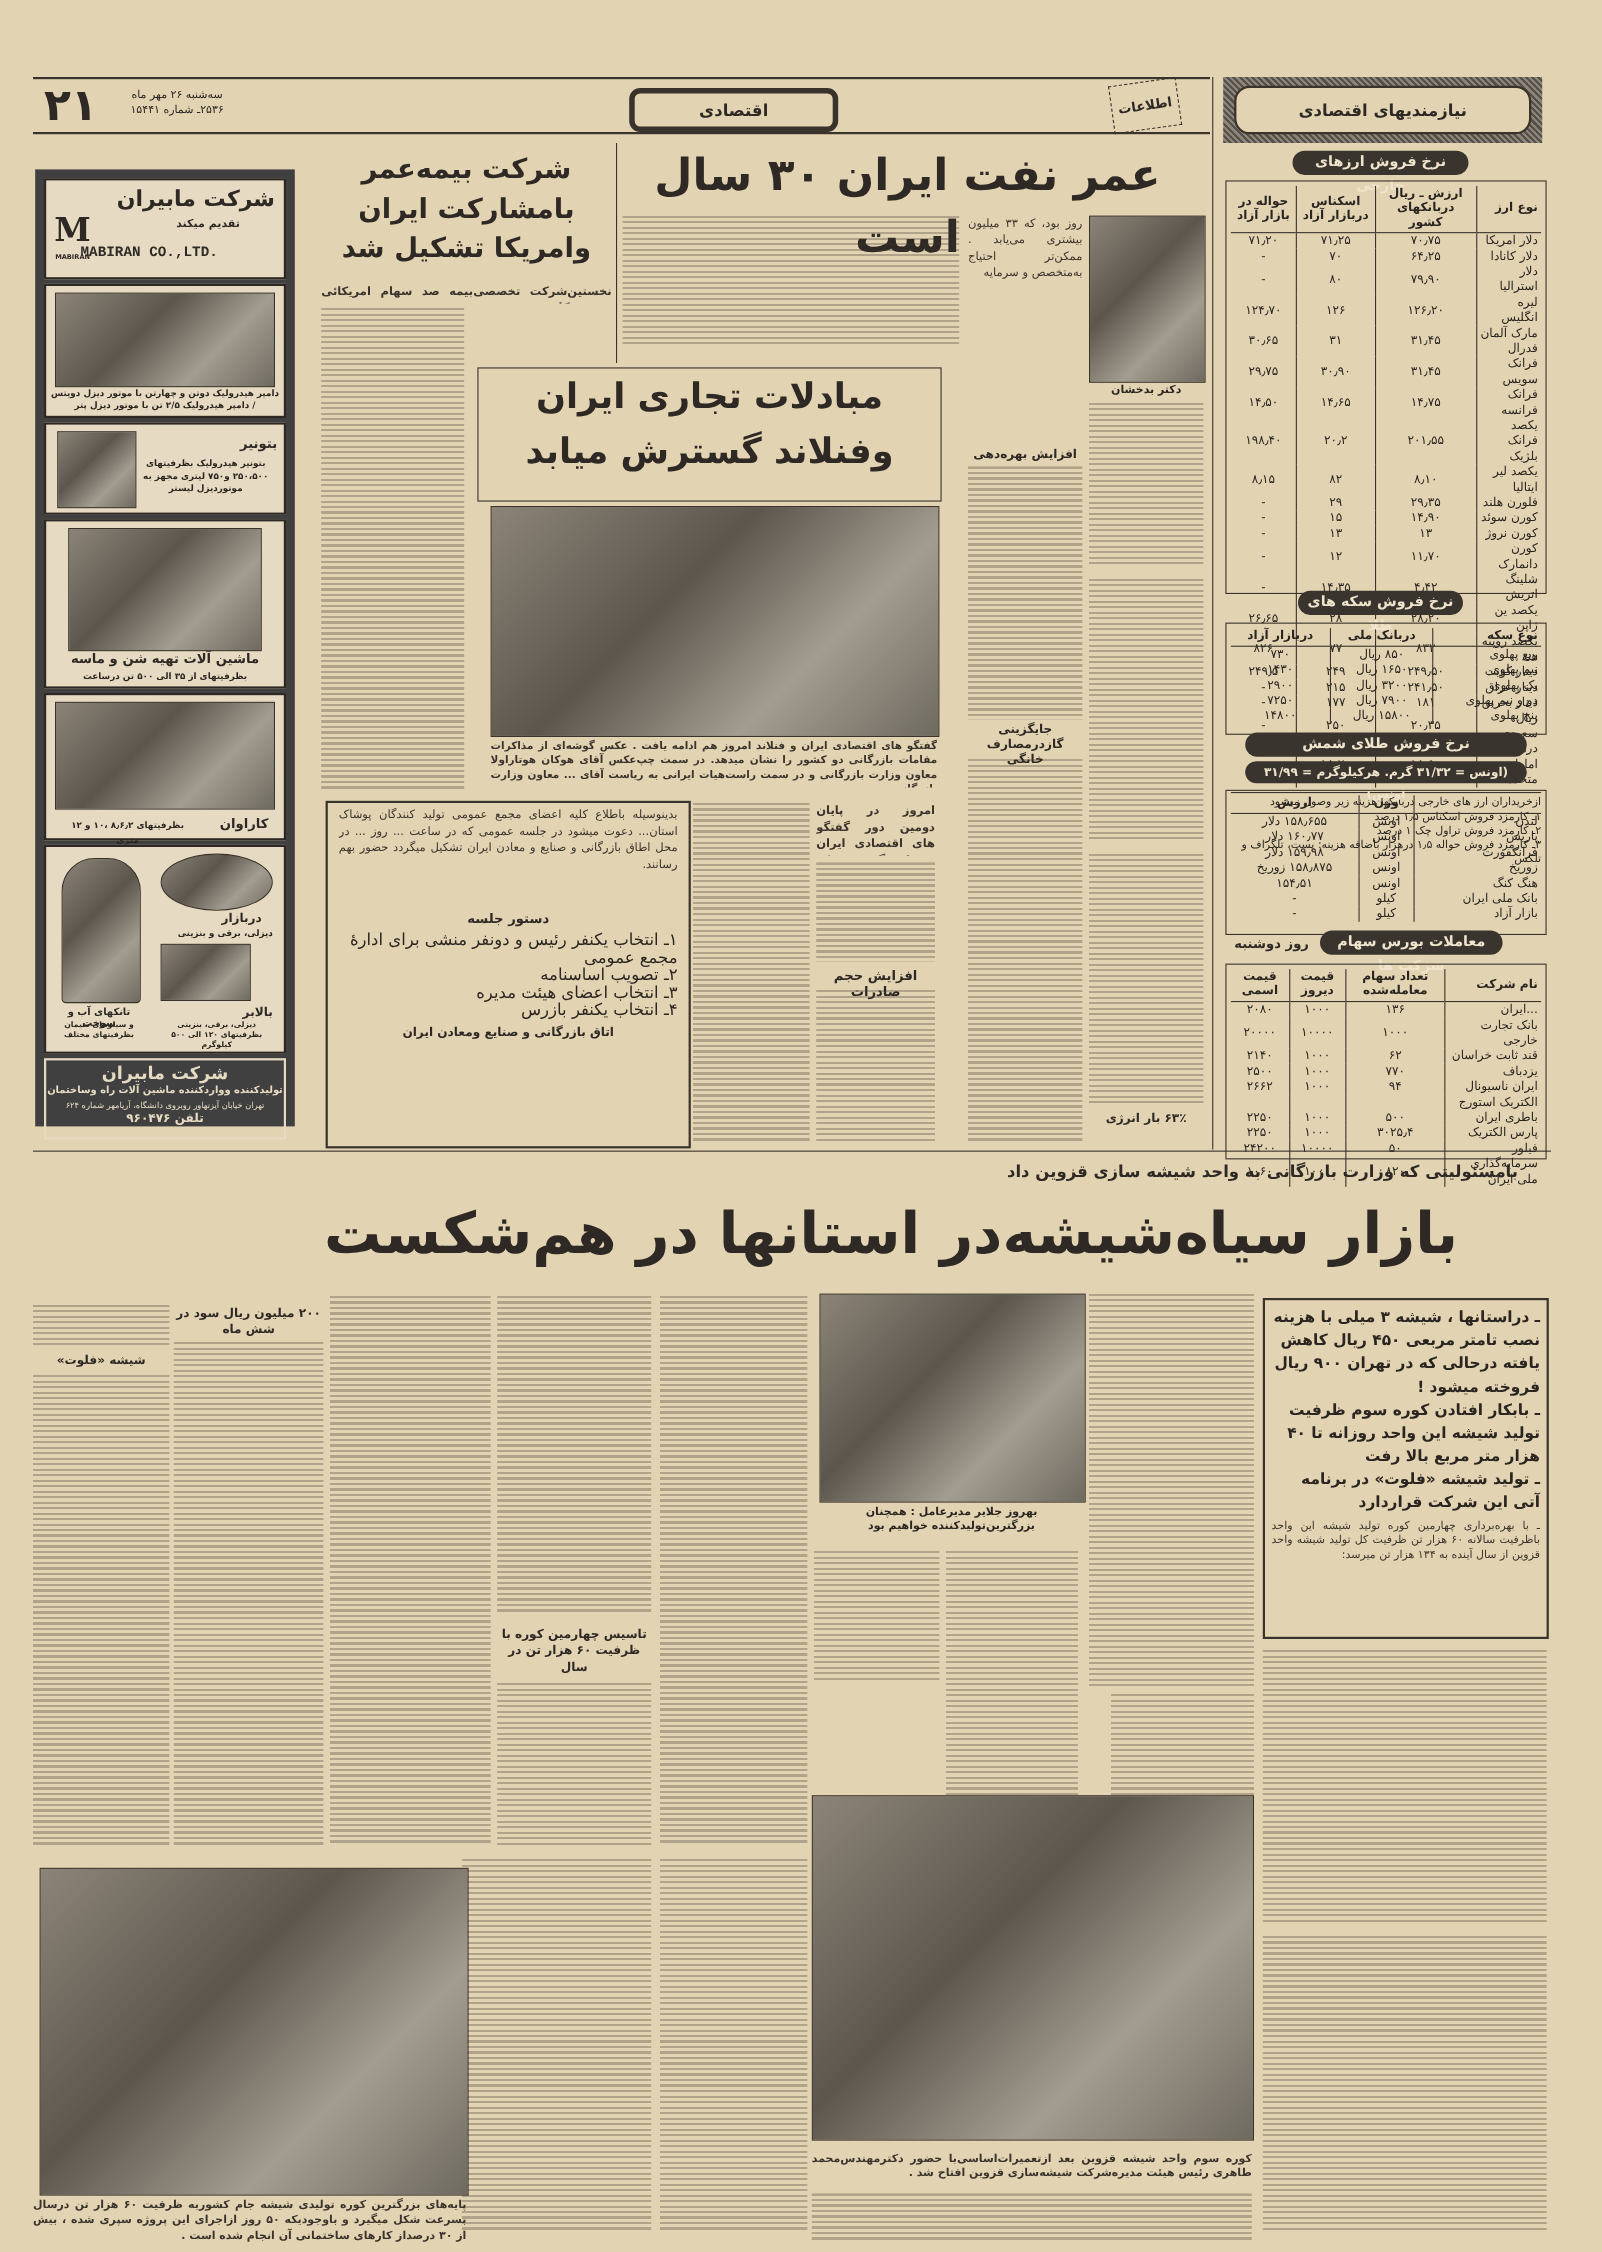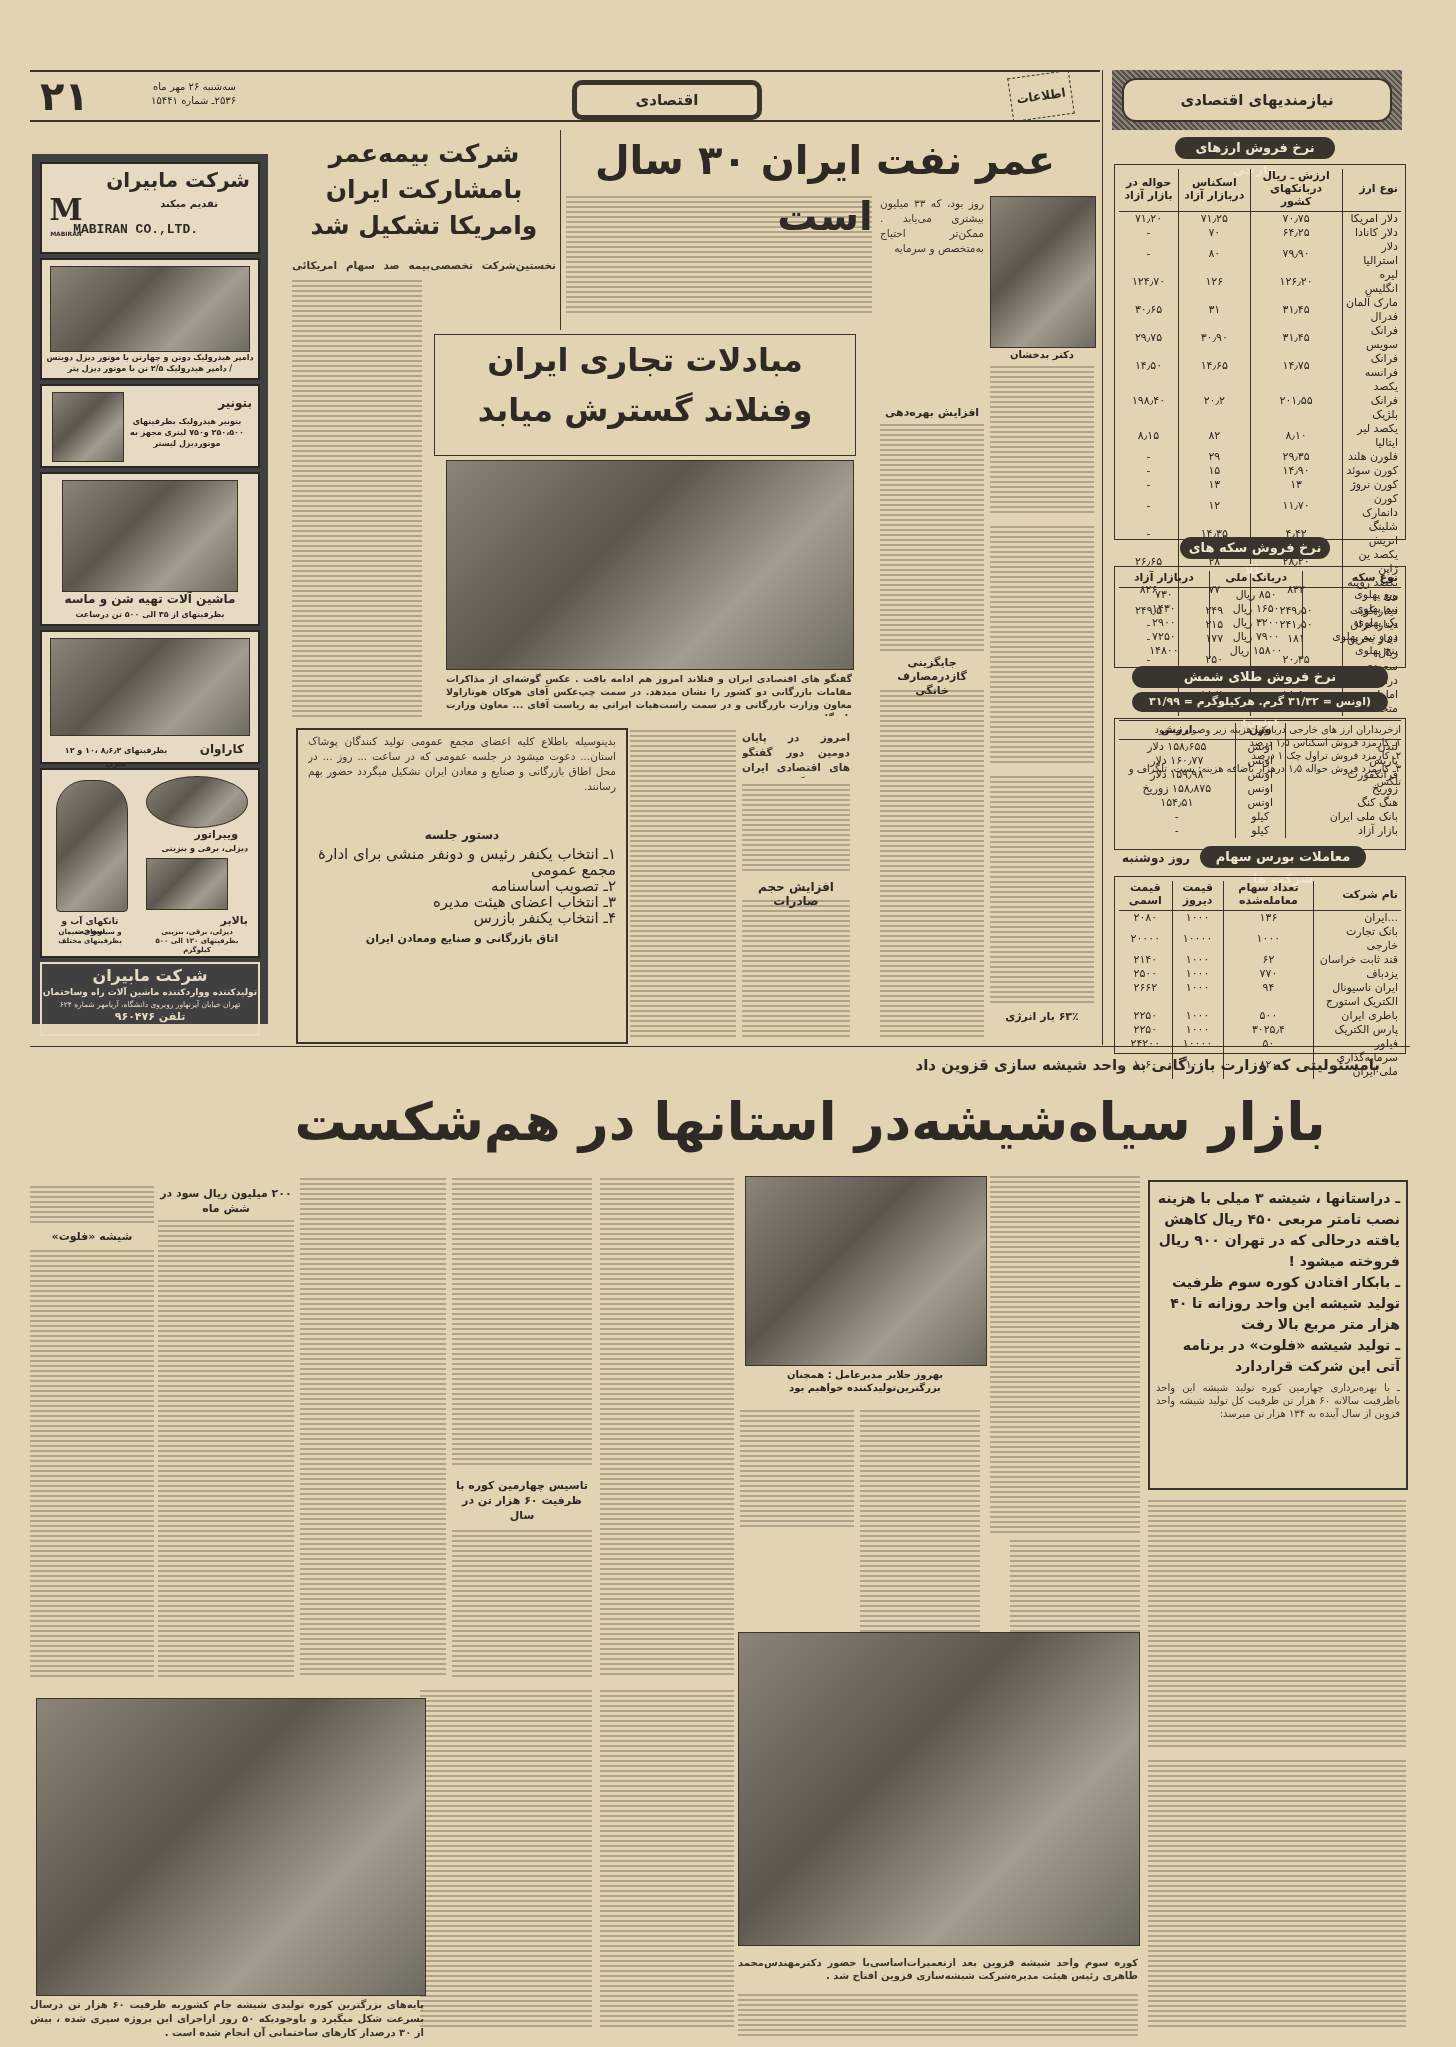--- a/index.html
+++ b/index.html
@@ -21,21 +21,21 @@
   .hl{font-family:"DejaVu Sans",sans-serif;font-weight:bold;color:#2e2924;text-align:center;}
   .adbox{background:#e6dbc2;border:2px solid #2d2823;}
   .caption{font-size:10px;font-weight:bold;text-align:center;line-height:13px;}
 </style>
 </head>
 <body>
 
 <div class="rule" style="left:30px;top:70px;width:1070px;height:2px"></div>
 <div class="rule" style="left:30px;top:120px;width:1070px;height:2px"></div>
 <div class="abs hl" style="left:40px;top:74px;font-size:40px;line-height:44px">۲۱</div>
-<div class="abs" style="left:86px;top:80px;font-size:10px;line-height:14px;text-align:right;width:150px">
+<div class="abs" style="left:86px;top:80px;font-size:10px;line-height:14px;text-align:center;width:150px">
   <div>سه‌شنبه ۲۶ مهر ماه</div>
   <div>۲۵۳۶ـ شماره ۱۵۴۴۱</div>
 </div>
 <div class="abs hl" style="left:572px;top:80px;width:180px;height:30px;line-height:30px;border:5px solid #3a332b;border-radius:10px;font-size:15px">اقتصادی</div>
 <div class="abs hl" style="left:1010px;top:74px;width:60px;height:42px;line-height:42px;font-size:12px;border:1px dashed #3a332b;transform:rotate(-8deg)">اطلاعات</div>
 
 <div class="abs" style="left:1112px;top:70px;width:290px;height:60px;background:repeating-linear-gradient(45deg,#57504a 0 2px,#8c8478 2px 4px)">
   <div class="hl" style="margin:8px 10px;height:40px;line-height:40px;background:#e2d3b3;border:2px solid #3a332b;border-radius:14px;font-size:15px">نیازمندیهای اقتصادی</div>
 </div>
 
@@ -428,21 +428,21 @@
     <div class="caption" style="position:absolute;left:0;right:0;top:134px;font-size:8px">بظرفیتهای از ۳۵ الی ۵۰۰ تن درساعت</div>
   </div>
   <div class="adbox" style="height:130px;margin-top:4px;position:relative">
     <div class="photo" style="position:absolute;left:8px;right:8px;top:6px;height:96px"></div>
     <div class="hl" style="position:absolute;right:14px;top:110px;font-size:12px">کاراوان</div>
     <div class="caption" style="position:absolute;left:14px;top:112px;width:120px;font-size:8px">بظرفیتهای ۸٫۶٫۲ ،۱۰ و ۱۲ متری</div>
   </div>
   <div class="adbox" style="height:186px;margin-top:4px;position:relative">
     <div class="photo" style="position:absolute;left:14px;top:10px;width:70px;height:130px;border-radius:30px 30px 4px 4px"></div>
     <div class="photo" style="position:absolute;left:104px;top:6px;width:100px;height:50px;border-radius:50%"></div>
-    <div class="hl" style="position:absolute;right:20px;top:58px;font-size:11px">ویبراتور</div>
+    <div class="hl" style="position:absolute;right:20px;top:58px;font-size:11px">دربازار</div>
     <div class="caption" style="position:absolute;right:10px;top:72px;font-size:8px">دیزلی، برقی و بنزینی</div>
     <div class="photo" style="position:absolute;left:104px;top:88px;width:80px;height:50px"></div>
     <div class="hl" style="position:absolute;left:8px;top:146px;font-size:9px;width:80px">تانکهای آب و سوخت</div>
     <div class="caption" style="position:absolute;left:8px;top:158px;font-size:7px;width:80px;line-height:9px">و سیلوهای سیمان بظرفیتهای مختلف</div>
     <div class="hl" style="position:absolute;right:10px;top:144px;font-size:11px">بالابر</div>
     <div class="caption" style="position:absolute;right:6px;top:158px;width:110px;font-size:7px;line-height:9px">دیزلی، برقی، بنزینی بظرفیتهای ۱۲۰ الی ۵۰۰ کیلوگرم</div>
   </div>
   <div style="margin-top:4px;height:74px;border:2px solid #e6dbc2;color:#e6dbc2;text-align:center;padding-top:2px;box-sizing:border-box">
     <div style="font-weight:bold;font-size:16px;line-height:20px">شرکت مابیران</div>
     <div style="font-weight:bold;font-size:9px;line-height:13px">تولیدکننده وواردکننده ماشین آلات راه وساختمان</div>

